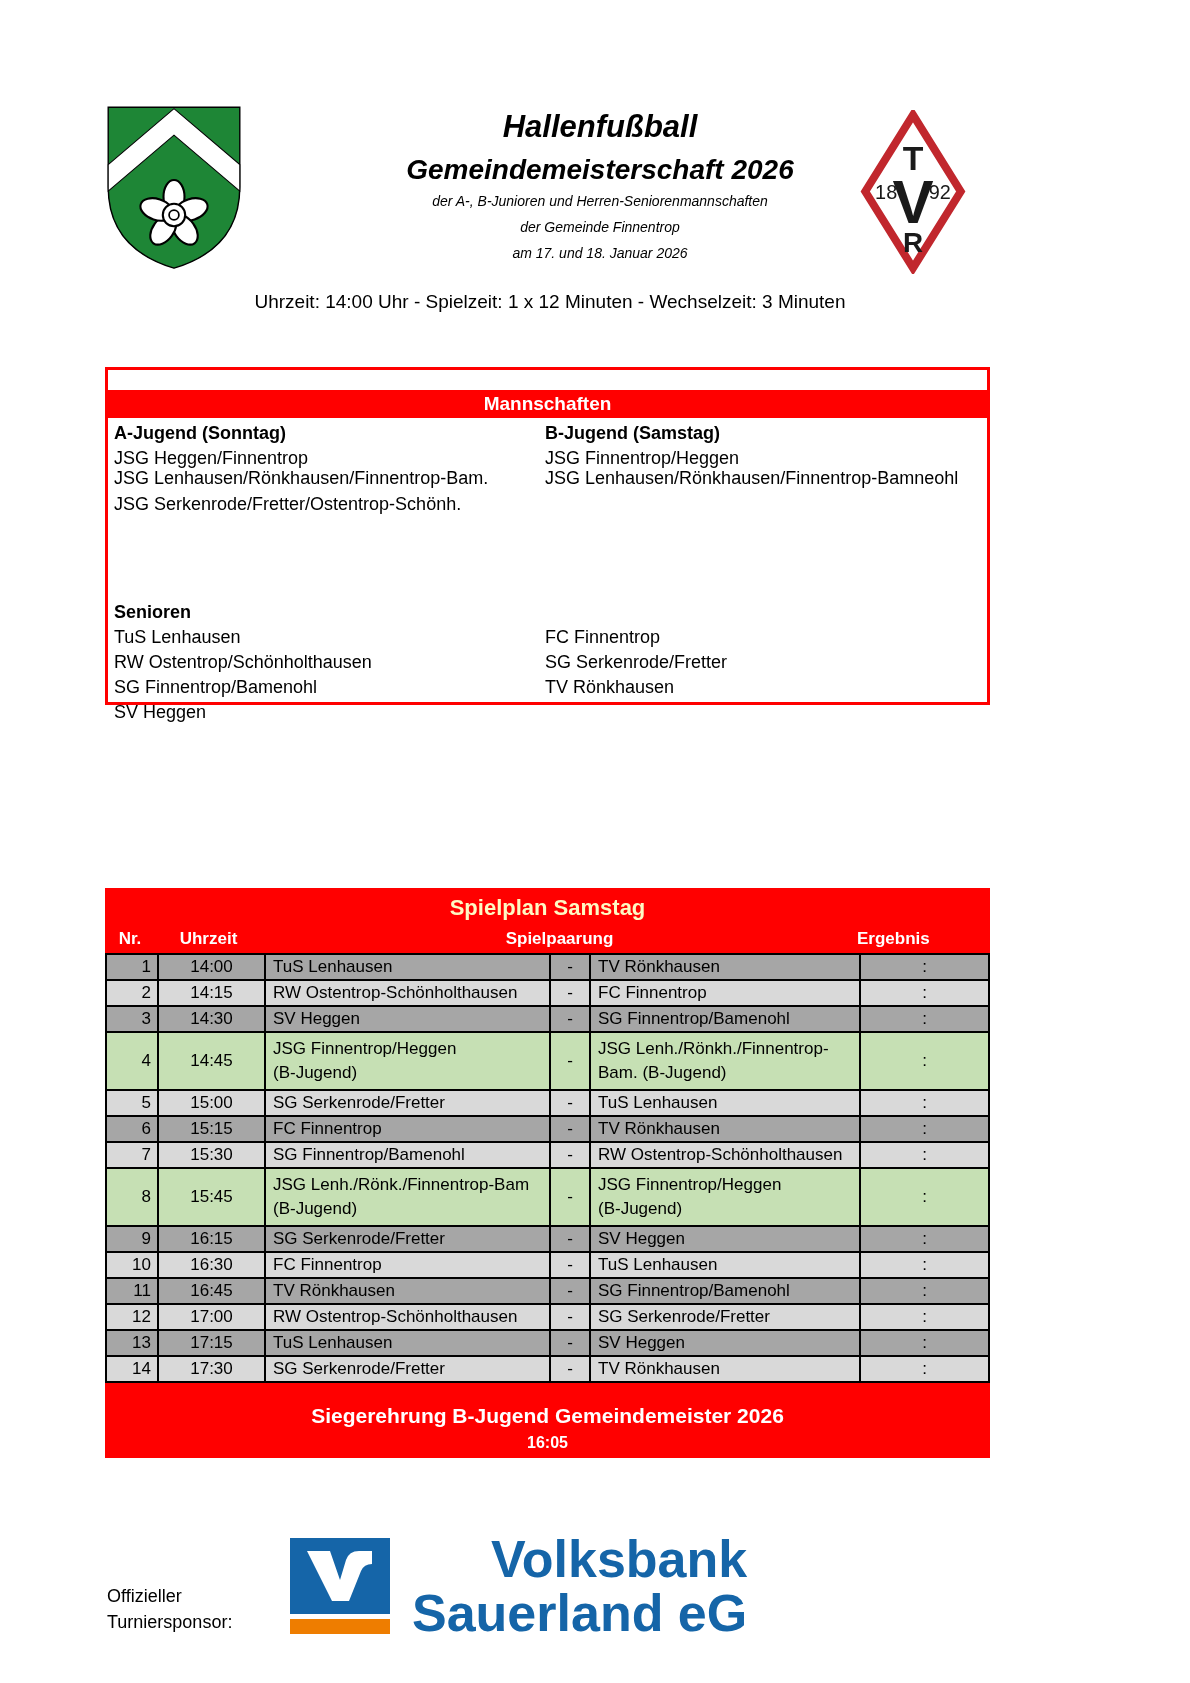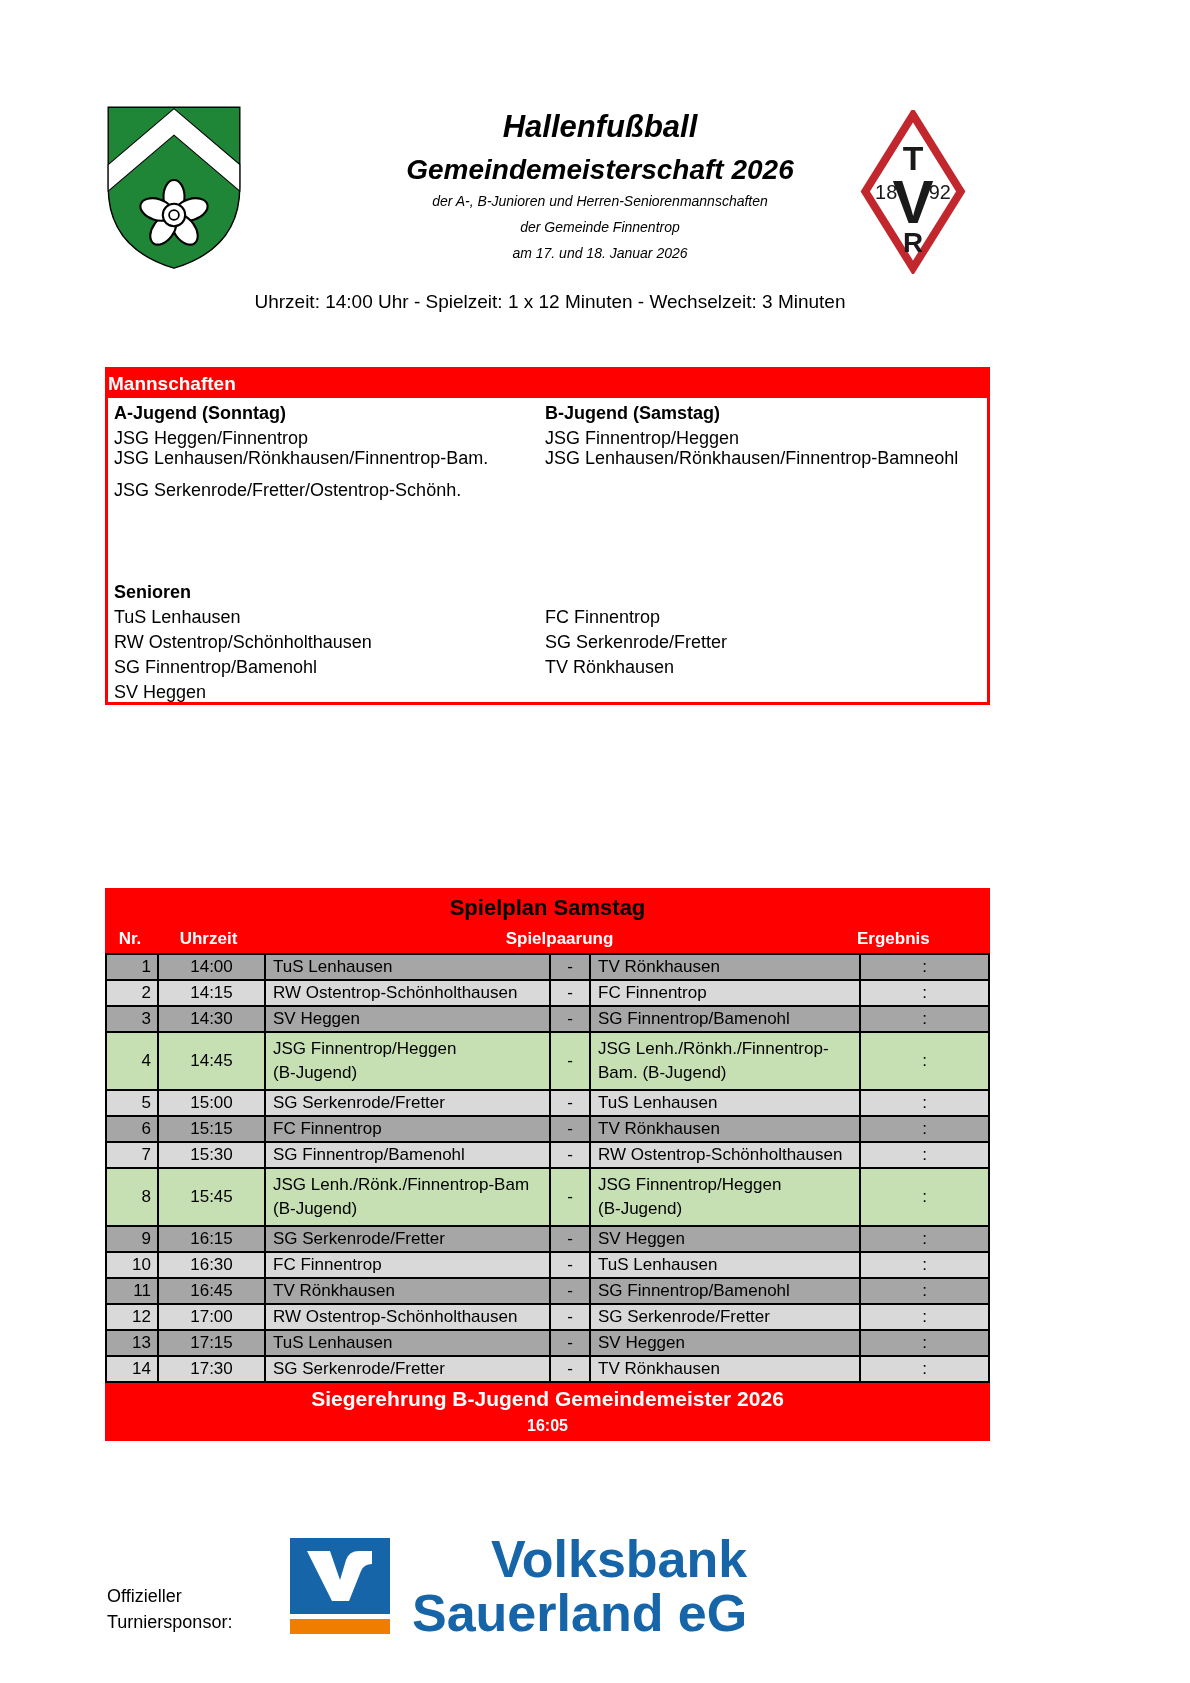--- a/index.html
+++ b/index.html
@@ -22,34 +22,34 @@
   .sub:first-of-type{margin-top:6px;}
   .info-line{position:absolute;left:0;top:291px;width:1100px;text-align:center;font-size:19px;}
 
   
   .teams-box{
     position:absolute;left:105px;top:367px;width:885px;height:338px;
     box-sizing:border-box;border:3px solid var(--banner_red,#ff0000);background:#fff;
   }
   .tb-header{
     background:var(--banner_red,#ff0000);color:#fff;font-weight:bold;font-size:19px;
-    height:28px;line-height:28px;
+    text-align:center;height:28px;line-height:28px;margin-top:20px;
   }
   .tb-content{position:relative;height:302px;font-size:18px;}
   .tb-line{position:absolute;height:25px;line-height:25px;white-space:nowrap;}
   .colL{left:6px;}
   .colR{left:437px;}
   .mb-h{font-weight:bold;}
-  .y0{top:3px}.y1{top:28px}.y2{top:48px}.y3{top:80px}
+  .y0{top:3px}.y1{top:28px}.y2{top:48px}.y3{top:74px}
   .y7{top:182px}.y8{top:207px}.y9{top:232px}.y10{top:257px}.y11{top:282px}
 
   
   .schedule{position:absolute;left:105px;top:888px;width:885px;}
   .sch-title{
-    background:var(--banner_red,#ff0000);color:#000000;font-weight:bold;font-size:22px;
+    background:var(--banner_red,#ff0000);color:#fef9c3;font-weight:bold;font-size:22px;
     height:37px;line-height:39px;text-align:center;
   }
   .sch-head{
     background:var(--banner_red,#ff0000);color:#fff;font-weight:bold;font-size:17px;
     height:28px;display:grid;grid-template-columns:50px 107px 285px 40px 270px 1fr;
     align-items:center;
   }
   .h-nr{grid-column:1;text-align:center;}
   .h-time{grid-column:2;text-align:center;}
   .h-pair{grid-column:3/6;text-align:center;}
@@ -65,21 +65,21 @@
   .c{
     height:24px;display:flex;align-items:center;justify-content:center;
     font-size:17px;box-sizing:border-box;overflow:hidden;
   }
   .trow.tall .c{height:56px;}
   .c + .c{border-left:2px solid #000;}
   .c.nr{justify-content:flex-end;padding-right:6px;}
   .c.team{justify-content:flex-start;padding-left:7px;white-space:pre-line;line-height:24px;}
   .sch-footer{
     background:var(--banner_red,#ff0000);color:#fff;text-align:center;
-    padding:0 0 4px 0;
+    padding:17px 0 4px 0;
   }
   .sf-title{font-size:21px;font-weight:bold;line-height:31px;}
   .sf-time{font-size:16px;font-weight:bold;line-height:23px;}
 
   
   .sponsor-label{position:absolute;left:107px;top:1583px;font-size:18px;line-height:26px;}
   .vb-logo{position:absolute;left:290px;top:1538px;width:100px;height:96px;}
   .vb-text{
     position:absolute;left:412px;top:1532px;
     color:var(--volksbank_blue,#1565a8);font-size:52px;font-weight:bold;line-height:54px;text-align:right;

